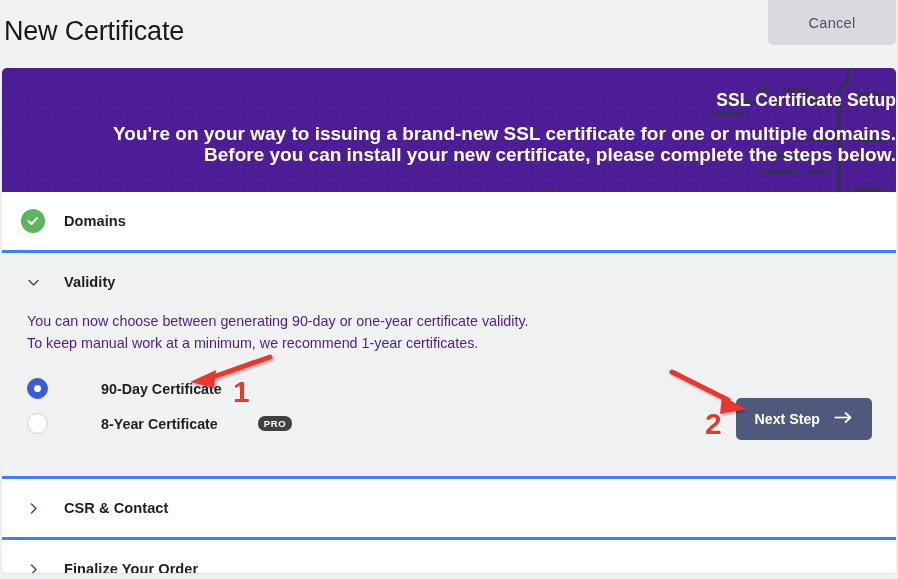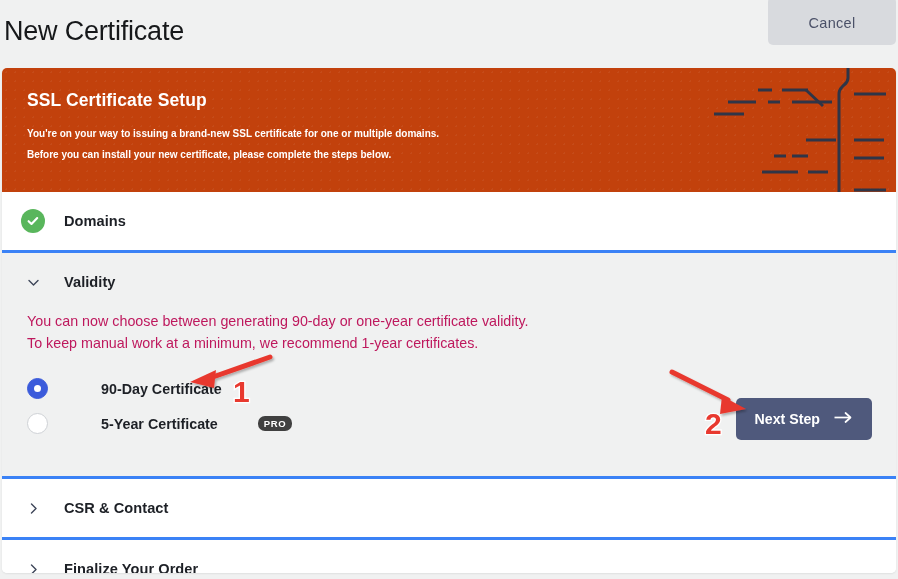--- a/index.html
+++ b/index.html
@@ -67,22 +67,23 @@
     background: #ffffff;
     border-radius: 5px;
     box-shadow: 0 1px 2px rgba(0,0,0,0.07);
     overflow: hidden;
   }
 
   
   .banner {
     position: relative;
     height: 124px;
-    background: #c2410c;
+    background: #4c1d95;
     overflow: hidden;
+    text-align: right;
   }
   .banner-dots {
     position: absolute;
     inset: 0;
     background-image: radial-gradient(rgba(255,255,255,0.055) 1px, transparent 1px);
     background-size: 9px 9px;
     pointer-events: none;
   }
   .banner-art {
     position: absolute;
@@ -100,21 +101,21 @@
   .banner-title {
     color: #ffffff;
     font-size: 17.5px;
     font-weight: bold;
     letter-spacing: 0.1px;
     margin: 0 0 14px 0;
     line-height: 20px;
   }
   .banner-line {
     color: #ffffff;
-    font-size: 10px;
+    font-size: 19px;
     font-weight: bold;
     line-height: 20.5px;
     margin: 0;
   }
 
   
   .step {
     position: relative;
     border-bottom: 3px solid #3b82f6;
     background: #ffffff;
@@ -156,21 +157,21 @@
     justify-content: center;
   }
 
   
   .validity-body {
     padding: 0 0 28px 25px;
     position: relative;
   }
   .desc {
     font-size: 14.3px;
-    color: #be185d;
+    color: #4c1d95;
     line-height: 21.5px;
     margin: 0 0 24px 0;
   }
   .option-row {
     display: flex;
     align-items: center;
     margin-bottom: 14px;
     cursor: pointer;
     width: 300px;
     gap: 40px;
@@ -314,21 +315,21 @@
         <span>To keep manual work at a minimum, we recommend 1-year certificates.</span>
       </p>
 
       <div class="option-row">
         <span class="radio checked"></span>
         <span class="option-label">90-Day Certificate</span>
       </div>
 
       <div class="option-row">
         <span class="radio"></span>
-        <span class="option-label">5-Year Certificate</span>
+        <span class="option-label">8-Year Certificate</span>
         <span class="pro-badge">PRO</span>
       </div>
 
       <button class="next-step-button">
         <span>Next Step</span>
         <span>
           <svg width="19" height="13" viewBox="0 0 19 13" xmlns="http://www.w3.org/2000/svg">
             <line x1="0.5" y1="6.5" x2="16" y2="6.5" stroke="#ffffff" stroke-width="1.7"></line>
             <polyline points="11.5,2 16.5,6.5 11.5,11" fill="none" stroke="#ffffff" stroke-width="1.7" stroke-linecap="round" stroke-linejoin="round"></polyline>
           </svg>

